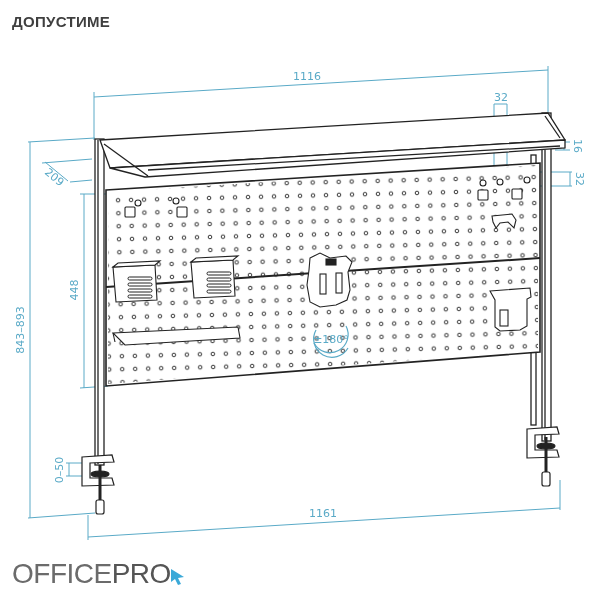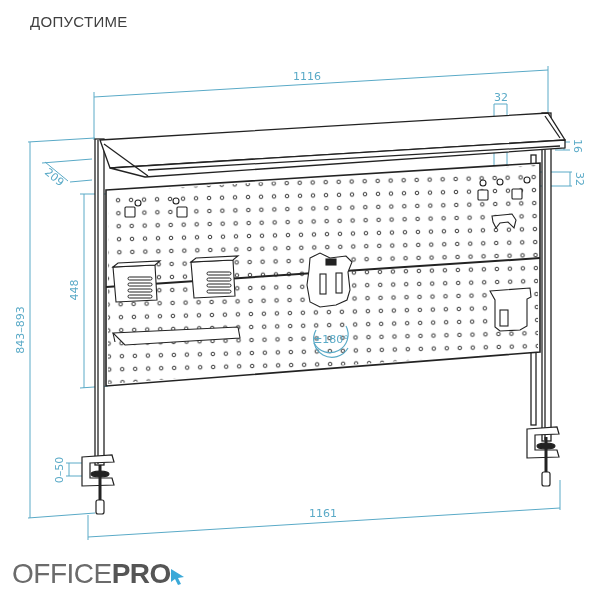--- a/index.html
+++ b/index.html
@@ -1,25 +1,25 @@
 <!DOCTYPE html>
 <html><head>
 <meta charset="utf-8">
 <style>
   html, body { margin: 0; padding: 0; background: #ffffff; }
   body { width: 600px; height: 600px; position: relative; overflow: hidden;
          font-family: "Liberation Sans", "DejaVu Sans", sans-serif; }
-  .caption { position: absolute; left: 30px; top: 12px; color: #3f3f3f;
-             font-size: 15px; line-height: 19px; letter-spacing: 0.3px; }
+  .caption { position: absolute; left: 12px; top: 12px; color: #3f3f3f;
+             font-size: 15px; line-height: 19px; letter-spacing: 0.3px; font-weight: bold; }
   .caption div { white-space: nowrap; }
   svg.drawing { position: absolute; left: 0; top: 0; }
   .dim { fill: #5aaac7; font-size: 11px; font-family: "DejaVu Sans", sans-serif; }
   .logo { position: absolute; left: 12px; top: 558px; font-size: 28px; color: #6b6b6b;
           letter-spacing: -0.5px; white-space: nowrap; }
-  .logo .bold { font-weight: bold; color: #555555; }
+  .logo .bold { font-weight: normal; color: #555555; }
   .logo svg { position: absolute; left: 158px; top: 10px; }
 </style>
 </head>
 <body>
 
 <div class="caption">
   <div>ДОПУСТИМЕ</div>
 </div>
 
 <svg class="drawing" width="600" height="600" viewBox="0 0 600 600">

